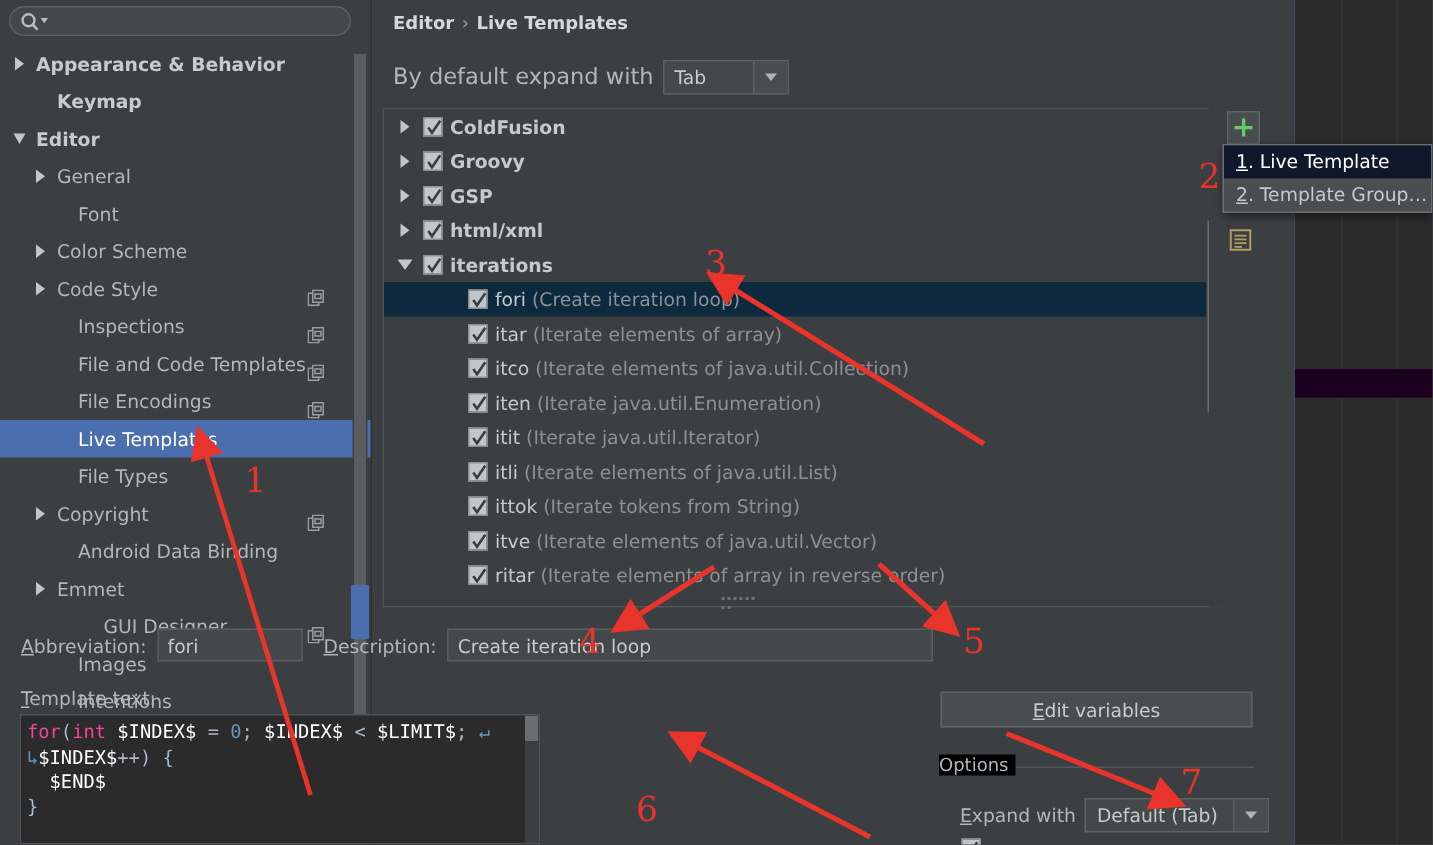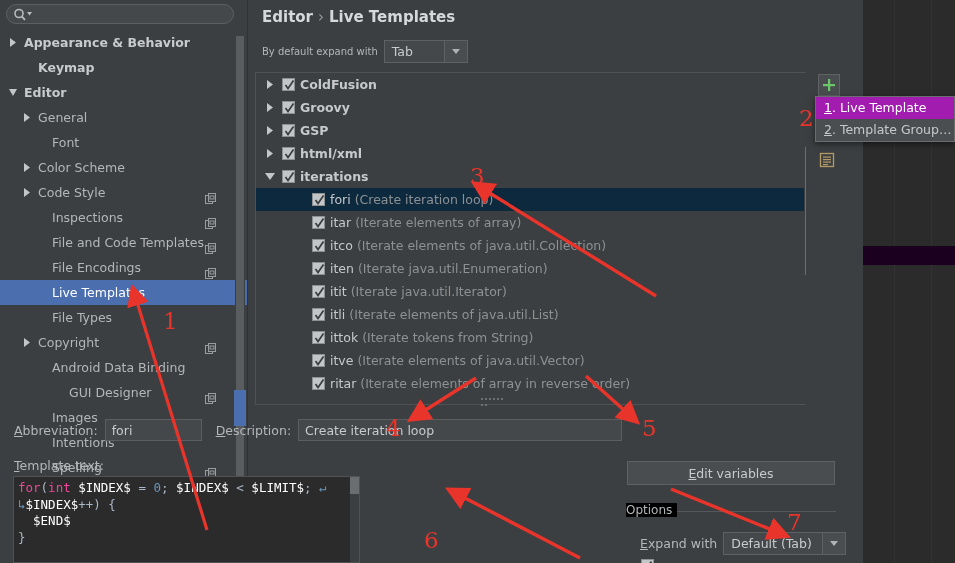--- a/index.html
+++ b/index.html
@@ -36,25 +36,25 @@
   .tree-row .lbl{position:absolute;}
   .tree-row .cfgicon{position:absolute;right:32px;top:7px;width:11px;height:11px;}
 
   #sidebar-track{position:absolute;left:235px;top:33px;width:10px;height:522px;background:#3c3f41;}
   #sidebar-thumb{position:absolute;left:236px;top:36px;width:8px;height:516px;background:#5a5d5f;border-radius:0;}
   #sidebar-thumb-hi{position:absolute;left:234px;top:390px;width:12px;height:36px;background:#4b6eaf;}
   #sidebar-divider{position:absolute;left:247px;top:0;width:1px;height:563px;background:#2f3133;}
 
   
   #right-pane{position:absolute;left:248px;top:0;width:615px;height:563px;background:#3c3f41;}
-  #breadcrumb{position:absolute;left:14px;top:8px;font-size:15px;font-weight:bold;color:#d6d9dc;}
+  #breadcrumb{position:absolute;left:14px;top:8px;font-size:12px;font-weight:bold;color:#d6d9dc;}
   #breadcrumb .sep{color:#9a9d9f;font-weight:normal;margin:0 5px;}
 
   #expand-row{position:absolute;left:14px;top:40px;height:22px;display:flex;align-items:center;}
-  #expand-row .lab{font-size:10px;color:#b4b7ba;}
+  #expand-row .lab{font-size:15px;color:#b4b7ba;}
   .combo{display:inline-flex;height:21px;margin-left:6px;border:1px solid #5e6163;background:#45484a;align-items:stretch;}
   .combo .val{display:flex;align-items:center;padding:0 10px 0 7px;font-size:12.5px;color:#c8cbce;min-width:42px;}
   .combo .arrowbox{width:22px;border-left:1px solid #5e6163;display:flex;align-items:center;justify-content:center;background:#4a4d4f;}
   .caret{width:0;height:0;border-left:4px solid transparent;border-right:4px solid transparent;border-top:5px solid #b0b3b5;}
 
   
   #tree-panel{position:absolute;left:255px;top:72px;width:560px;height:333px;background:#3c3f41;border:1px solid #4e5254;box-sizing:border-box;overflow:hidden;}
   .t-row{position:relative;height:23px;line-height:23px;white-space:nowrap;font-size:12.5px;cursor:default;}
   .t-row.group{font-weight:bold;color:#c6c9cc;}
   .t-row.item{color:#c6c9cc;}
@@ -74,21 +74,21 @@
   #tree-toolbar{position:absolute;left:818px;top:74px;width:24px;height:332px;}
   #btn-add{position:absolute;left:0px;top:0px;width:22px;height:22px;background:#4a4d4f;border:1px solid #5f6264;box-sizing:border-box;}
   #btn-add svg{position:absolute;left:3px;top:3px;}
   #btn-copyitem{position:absolute;left:1px;top:78px;width:16px;height:16px;}
   #sidepanel-strip{position:absolute;left:806px;top:72px;width:12px;height:333px;background:#3c3f41;}
   #blue-edge{position:absolute;left:861px;top:0;width:2px;height:563px;background:#4a88c7;}
 
   
   #popup-menu{position:absolute;left:815px;top:96px;width:140px;background:#4b4e50;border:1px solid #6a6d6f;box-sizing:border-box;box-shadow:0 2px 6px rgba(0,0,0,.5);}
   #popup-menu .mi{height:22px;line-height:22px;padding:0 8px;font-size:12.5px;color:#c6c9cc;white-space:nowrap;}
-  #popup-menu .mi.hl{background:#a21caf;color:#ffffff;}
+  #popup-menu .mi.hl{background:#0f172a;color:#ffffff;}
   #popup-menu .mi u{text-decoration:underline;}
 
   
   #abbr-row{position:absolute;left:14px;top:418px;height:24px;display:flex;align-items:center;}
   .flabel{font-size:12.5px;color:#b4b7ba;}
   .flabel u{text-decoration:underline;}
   .tinput{height:22px;box-sizing:border-box;background:#45484a;border:1px solid #5b5e60;color:#c8cbce;
     font-size:12.5px;font-family:"DejaVu Sans","Liberation Sans",sans-serif;padding:0 6px;outline:none;}
 
   #tpl-label{position:absolute;left:14px;top:458px;font-size:12.5px;color:#b4b7ba;}
@@ -219,20 +219,26 @@
           <span class="cfgicon"><svg width="11" height="11" viewBox="0 0 11 11">
               <rect x="0.5" y="2.5" width="7" height="8" fill="none" stroke="#9a9d9f"></rect>
               <rect x="3.5" y="0.5" width="7" height="8" fill="#3c3f41" stroke="#9a9d9f"></rect>
               <rect x="5" y="3" width="4" height="3" fill="none" stroke="#9a9d9f"></rect>
             </svg></span>
         </div>
         <div class="tree-row">
           <span class="lbl" style="left: 52px;">Android Data Binding</span>
         </div>
         <div class="tree-row">
+          <span class="tri" style="left: 22px;"><svg width="10" height="25" viewBox="0 0 10 25">
+              <polygon points="2,8 8,12.5 2,17" fill="#c3c6c8"></polygon>
+            </svg></span>
+          <span class="lbl" style="left: 38px;">Emmet</span>
+        </div>
+        <div class="tree-row">
           <span class="lbl" style="left: 52px; margin-left: 17px;">GUI Designer</span>
           <span class="cfgicon"><svg width="11" height="11" viewBox="0 0 11 11">
               <rect x="0.5" y="2.5" width="7" height="8" fill="none" stroke="#9a9d9f"></rect>
               <rect x="3.5" y="0.5" width="7" height="8" fill="#3c3f41" stroke="#9a9d9f"></rect>
               <rect x="5" y="3" width="4" height="3" fill="none" stroke="#9a9d9f"></rect>
             </svg></span>
         </div>
         <div class="tree-row">
           <span class="lbl" style="left: 52px;">Images</span>
         </div>

